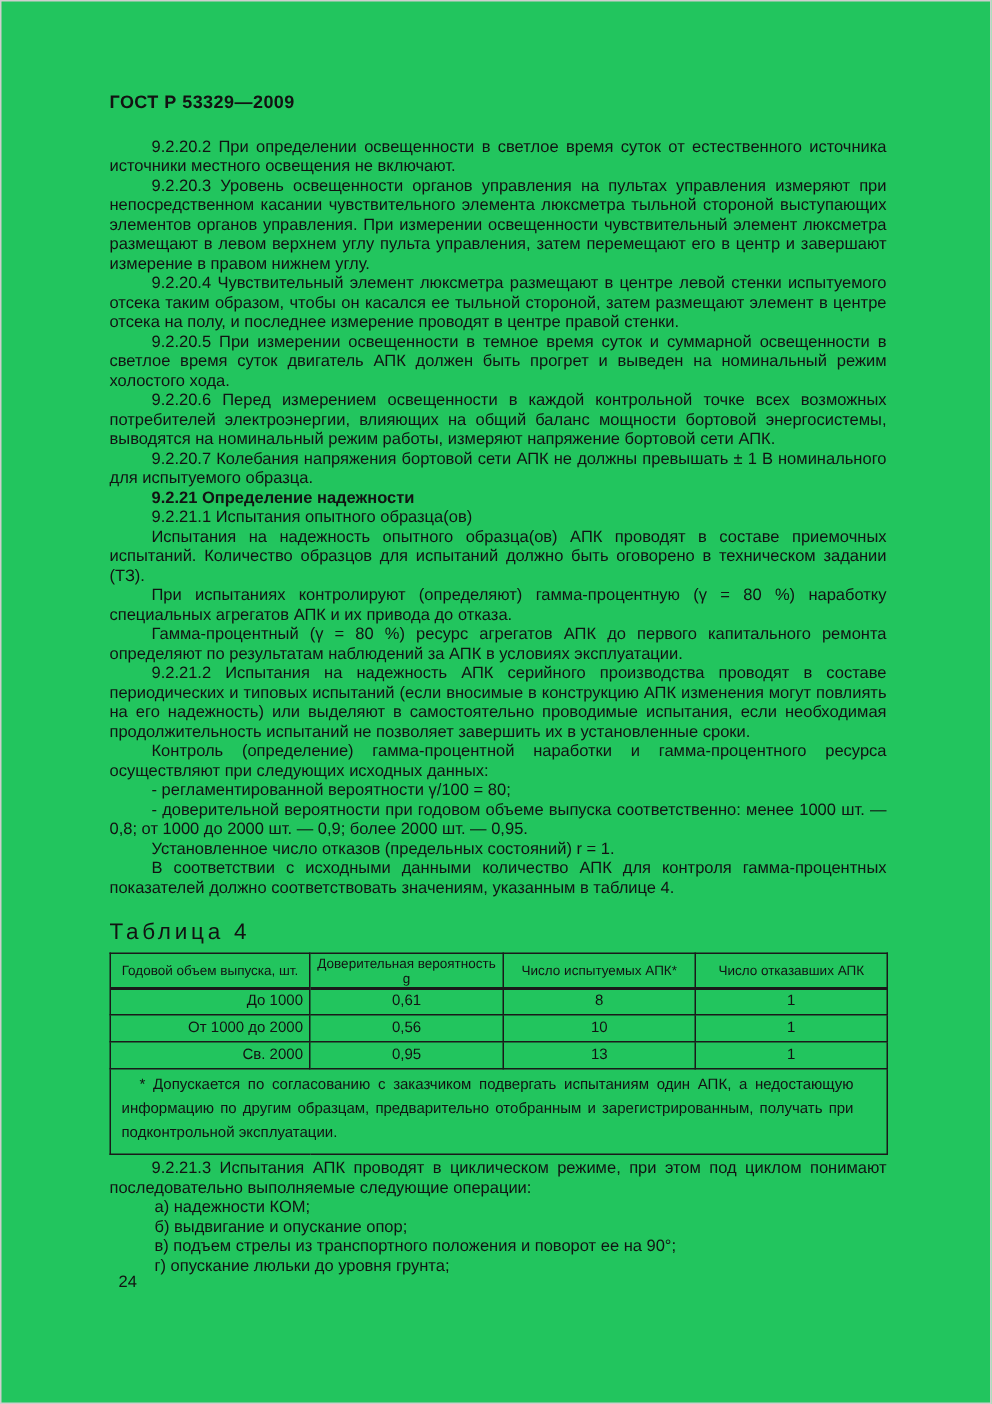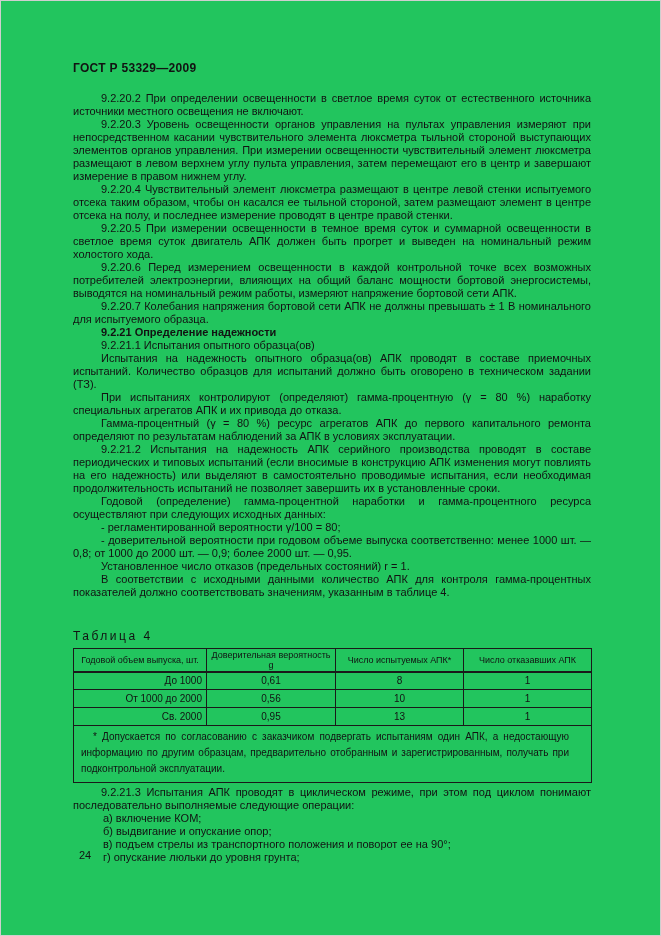--- a/index.html
+++ b/index.html
@@ -28,23 +28,23 @@
   }
   .para {
     margin: 0;
     font-size: 11px;
     line-height: 13px;
     text-align: justify;
     text-indent: 28px;
   }
   .para.bold { font-weight: bold; }
   .table-caption {
-    font-size: 12px;
+    font-size: 15px;
     letter-spacing: 2.5px;
-    margin-top: 30px;
+    margin-top: 14px;
     margin-bottom: 5px;
   }
   table.data-table {
     width: 518px;
     border-collapse: collapse;
     table-layout: fixed;
   }
   .data-table th, .data-table td {
     border: 1px solid #1a1a1a;
     padding: 0 4px;
@@ -98,21 +98,21 @@
     <p class="para">9.2.20.4  Чувствительный элемент люксметра размещают в центре левой стенки испытуемого отсека таким образом, чтобы он касался ее тыльной стороной, затем размещают элемент в центре отсека на полу, и последнее измерение проводят в центре правой стенки.</p>
     <p class="para">9.2.20.5  При измерении освещенности в темное время суток и суммарной освещенности в светлое время суток двигатель АПК должен быть прогрет и выведен на номинальный режим холостого хода.</p>
     <p class="para">9.2.20.6  Перед измерением освещенности в каждой контрольной точке всех возможных потребителей электроэнергии, влияющих на общий баланс мощности бортовой энергосистемы, выводятся на номинальный режим работы, измеряют напряжение бортовой сети АПК.</p>
     <p class="para">9.2.20.7  Колебания напряжения бортовой сети АПК не должны превышать ± 1 В номинального для испытуемого образца.</p>
     <p class="para bold">9.2.21  Определение надежности</p>
     <p class="para">9.2.21.1  Испытания опытного образца(ов)</p>
     <p class="para">Испытания на надежность опытного образца(ов) АПК проводят в составе приемочных испытаний. Количество образцов для испытаний должно быть оговорено в техническом задании (ТЗ).</p>
     <p class="para">При испытаниях контролируют (определяют) гамма-процентную (γ = 80 %) наработку специальных агрегатов АПК и их привода до отказа.</p>
     <p class="para">Гамма-процентный (γ = 80 %) ресурс агрегатов АПК до первого капитального ремонта определяют по результатам наблюдений за АПК в условиях эксплуатации.</p>
     <p class="para">9.2.21.2  Испытания на надежность АПК серийного производства проводят в составе периодических и типовых испытаний (если вносимые в конструкцию АПК изменения могут повлиять на его надежность) или выделяют в самостоятельно проводимые испытания, если необходимая продолжительность испытаний не позволяет завершить их в установленные сроки.</p>
-    <p class="para">Годовой (определение) гамма-процентной наработки и гамма-процентного ресурса осуществляют при следующих исходных данных:</p>
+    <p class="para">Контроль (определение) гамма-процентной наработки и гамма-процентного ресурса осуществляют при следующих исходных данных:</p>
     <p class="para">-  регламентированной вероятности γ/100 = 80;</p>
     <p class="para">-  доверительной вероятности при годовом объеме выпуска соответственно: менее 1000 шт. — 0,8; от 1000 до 2000 шт. — 0,9; более 2000 шт. — 0,95.</p>
     <p class="para">Установленное число отказов (предельных состояний) r = 1.</p>
     <p class="para">В соответствии с исходными данными количество АПК для контроля гамма-процентных показателей должно соответствовать значениям, указанным в таблице 4.</p>
 
     <div class="table-caption">Таблица 4</div>
 
     <table class="data-table">
       <colgroup>
         <col style="width:133px">
@@ -147,21 +147,21 @@
           <td>13</td>
           <td>1</td>
         </tr>
         <tr>
           <td class="footnote-cell" colspan="4">* Допускается по согласованию с заказчиком подвергать испытаниям один АПК, а недостающую информацию по другим образцам, предварительно отобранным и зарегистрированным, получать при подконтрольной эксплуатации.</td>
         </tr>
       </tbody>
     </table>
 
     <p class="para after-table">9.2.21.3  Испытания АПК проводят в циклическом режиме, при этом под циклом понимают последовательно выполняемые следующие операции:</p>
-    <p class="para list-item">а)  включение КОМ;</p>
+    <p class="para list-item">а)  надежности КОМ;</p>
     <p class="para list-item">б)  выдвигание и опускание опор;</p>
     <p class="para list-item">в)  подъем стрелы из транспортного положения и поворот ее на 90°;</p>
     <p class="para list-item">г)  опускание люльки до уровня грунта;</p>
 
   </div>
 
   <div class="page-number">24</div>
 </div>
 
 </body></html>

